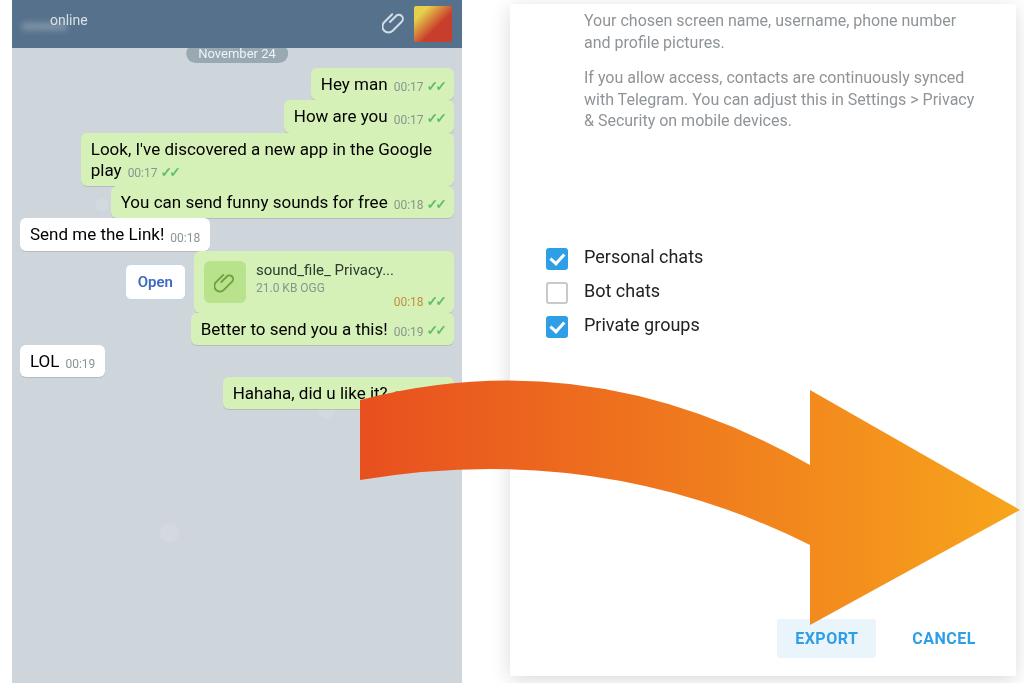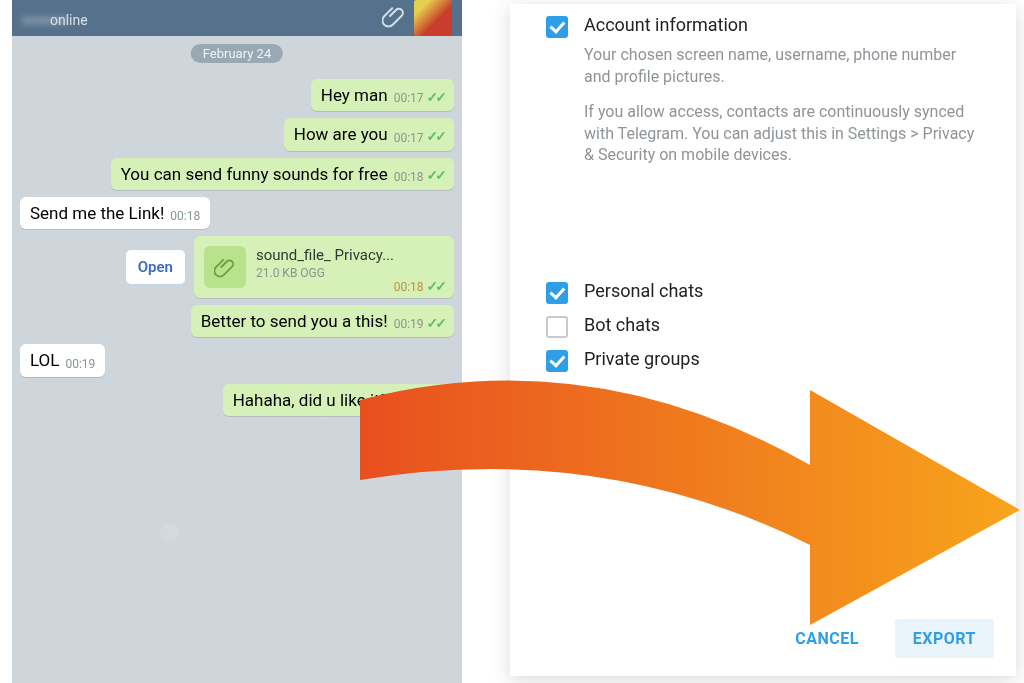--- a/index.html
+++ b/index.html
@@ -32,21 +32,21 @@
       radial-gradient(circle at 70% 60%, rgba(255,255,255,.22) 0 8px, transparent 9px),
       radial-gradient(circle at 55% 42%, rgba(255,255,255,.2) 0 5px, transparent 6px),
       radial-gradient(circle at 35% 78%, rgba(255,255,255,.22) 0 9px, transparent 10px);
     opacity: .35;
     pointer-events: none;
   }
 
   .chat-header {
     position: absolute;
     left:0; top:0; right:0;
-    height: 36px;
+    height: 48px;
     background: #55718b;
     display: flex;
     align-items: center;
     padding: 0 10px;
     color: #fff;
     z-index: 2;
   }
   .chat-header .name {
     font-size: 13px;
     color: #c9d3dc;
@@ -85,23 +85,21 @@
   }
 
   .msgs {
     position: absolute;
     top: 68px;
     left: 0; right: 0; bottom: 0;
     padding: 0 8px 8px;
     display: flex;
     flex-direction: column;
     align-items: flex-start;
-    gap: 7px;
     font-size: 17px;
-    margin-top: 11px;
   }
 
   .bubble {
     max-width: 86%;
     padding: 6px 10px 5px 10px;
     border-radius: 6px;
     box-shadow: 0 1px 0 rgba(0,0,0,.12);
     position: relative;
     line-height: 1.25;
   }
@@ -276,25 +274,26 @@
     <span class="name">xxxxxxx</span>
     <span class="status">online</span>
     <span class="clip">
       <svg width="24" height="24" viewBox="0 0 24 24" fill="none">
         <path d="M8 12l6-6a4 4 0 115.7 5.7l-9 9a6 6 0 11-8.5-8.5l8-8" stroke="#d3dde5" stroke-width="2" stroke-linecap="round"></path>
       </svg>
     </span>
     <div class="avatar-pic"></div>
   </div>
 
-  <div class="date-pill">February 24</div>
+  <div class="date-pill">November 24</div>
 
   <div class="msgs" id="msgs">
       <div class="bubble out"><span>Hey man</span><span class="meta">00:17</span><span class="ticks">✓✓</span></div>
       <div class="bubble out"><span>How are you</span><span class="meta">00:17</span><span class="ticks">✓✓</span></div>
+      <div class="bubble out"><span>Look, I've discovered a new app in the Google play</span><span class="meta">00:17</span><span class="ticks">✓✓</span></div>
       <div class="bubble out"><span>You can send funny sounds for free</span><span class="meta">00:18</span><span class="ticks">✓✓</span></div>
       <div class="bubble in"><span>Send me the Link!</span><span class="meta">00:18</span></div>
       <div class="attach-row">
         <div class="open-btn">Open</div>
         <div class="file-bubble">
           <div class="file-icon">
             <svg width="22" height="22" viewBox="0 0 24 24" fill="none">
               <path d="M8 12l6-6a4 4 0 115.7 5.7l-9 9a6 6 0 11-8.5-8.5l8-8" stroke="#6fa03e" stroke-width="2" stroke-linecap="round"></path>
             </svg>
           </div>
@@ -308,44 +307,40 @@
       <div class="bubble out"><span>Better to send you a this!</span><span class="meta">00:19</span><span class="ticks">✓✓</span></div>
       <div class="bubble in"><span>LOL</span><span class="meta">00:19</span></div>
       <div class="bubble out"><span>Hahaha, did u like it?</span><span class="meta">00:19</span><span class="ticks">✓✓</span></div>
     </div>
 </div>
 
 <div class="dialog">
   <div class="dialog-body">
 
     <div id="opts">
-        <div class="opt">
-          <div class="cb checked"></div>
-          <div class="opt-label">Account information</div>
-        </div>
         <div class="opt-desc">Your chosen screen name, username, phone number and profile pictures.</div>
         <div class="opt-desc">If you allow access, contacts are continuously synced with Telegram. You can adjust this in Settings &gt; Privacy &amp; Security on mobile devices.</div>
         <div class="gap-big"></div>
         <div class="opt">
           <div class="cb checked"></div>
           <div class="opt-label">Personal chats</div>
         </div>
         <div class="opt">
           <div class="cb"></div>
           <div class="opt-label">Bot chats</div>
         </div>
         <div class="opt">
           <div class="cb checked"></div>
           <div class="opt-label">Private groups</div>
         </div>
       </div>
   </div>
   <div class="dialog-foot">
+    <div class="btn-txt btn-primary">EXPORT</div>
     <div class="btn-txt">CANCEL</div>
-    <div class="btn-txt btn-primary">EXPORT</div>
   </div>
 </div>
 
 <div class="arrow-wrap">
   <svg width="700" height="260" viewBox="0 0 700 260">
     <defs>
       <linearGradient id="g" x1="0" y1="0" x2="1" y2="0">
         <stop offset="0" stop-color="#e84f1f"></stop>
         <stop offset="1" stop-color="#f7a51c"></stop>
       </linearGradient>

